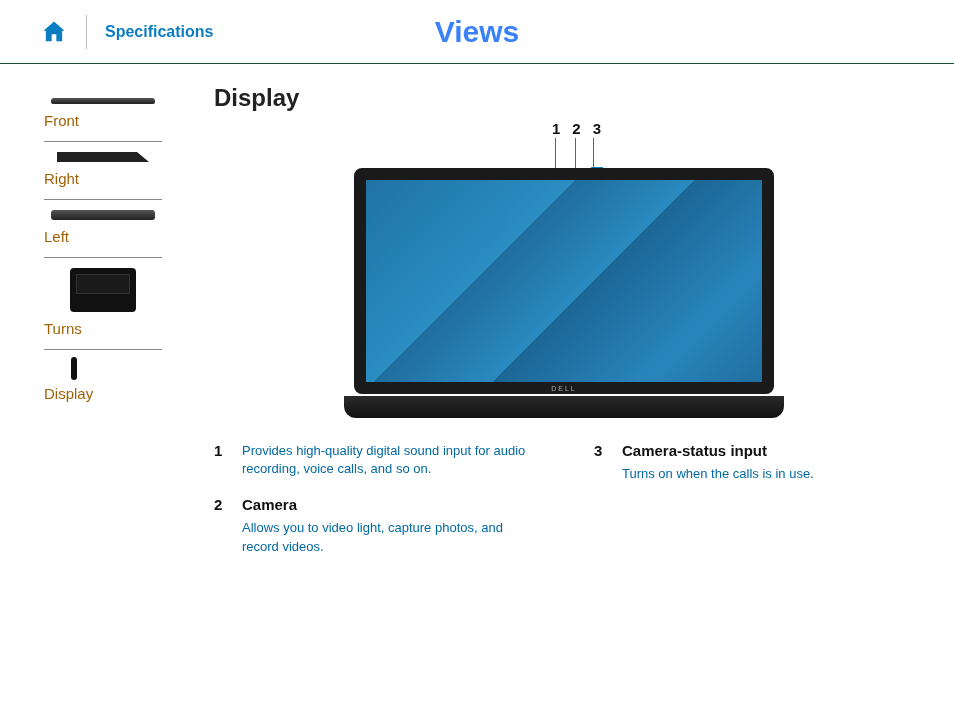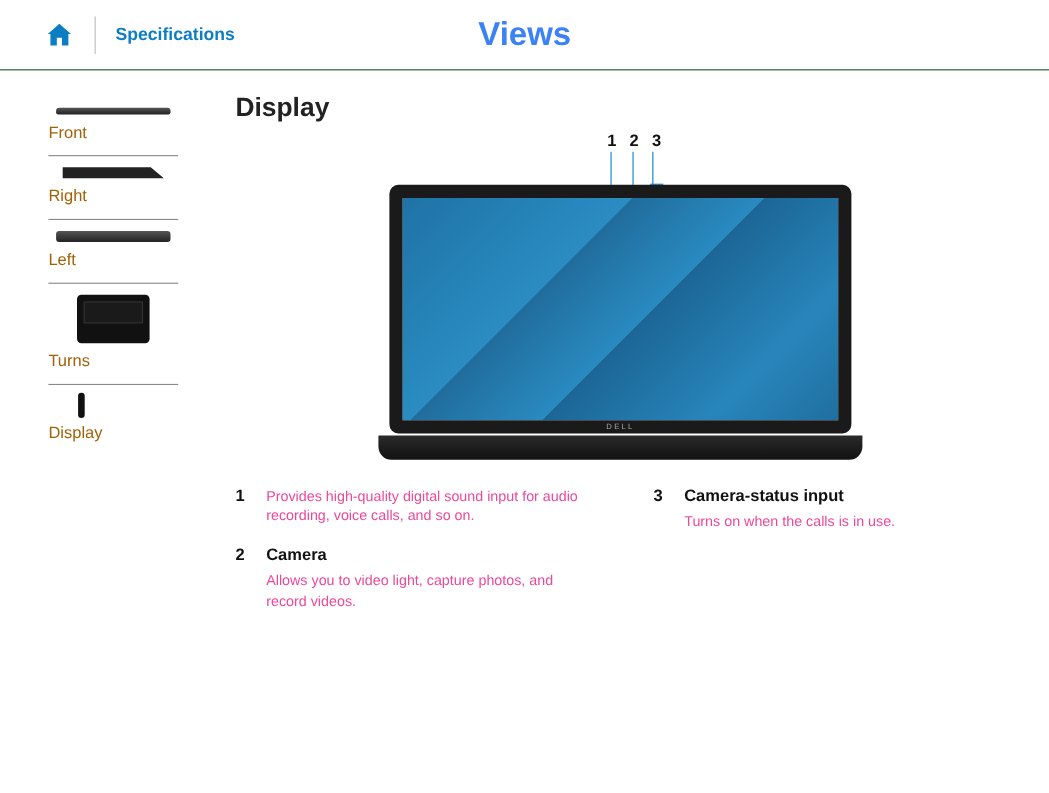--- a/index.html
+++ b/index.html
@@ -204,21 +204,21 @@
     }
     .desc-text { flex: 1; }
     .desc-title {
       font-weight: 700;
       font-size: 15px;
       color: #111;
       margin-bottom: 6px;
     }
     .desc-body {
       font-size: 13px;
-      color: #ec4899;
+      color: #0369a1;
       line-height: 1.4;
       max-width: 300px;
     }
   </style>
 </head>
 <body>
 
 <div class="page">
   <div class="header">
     <span class="home-icon">

